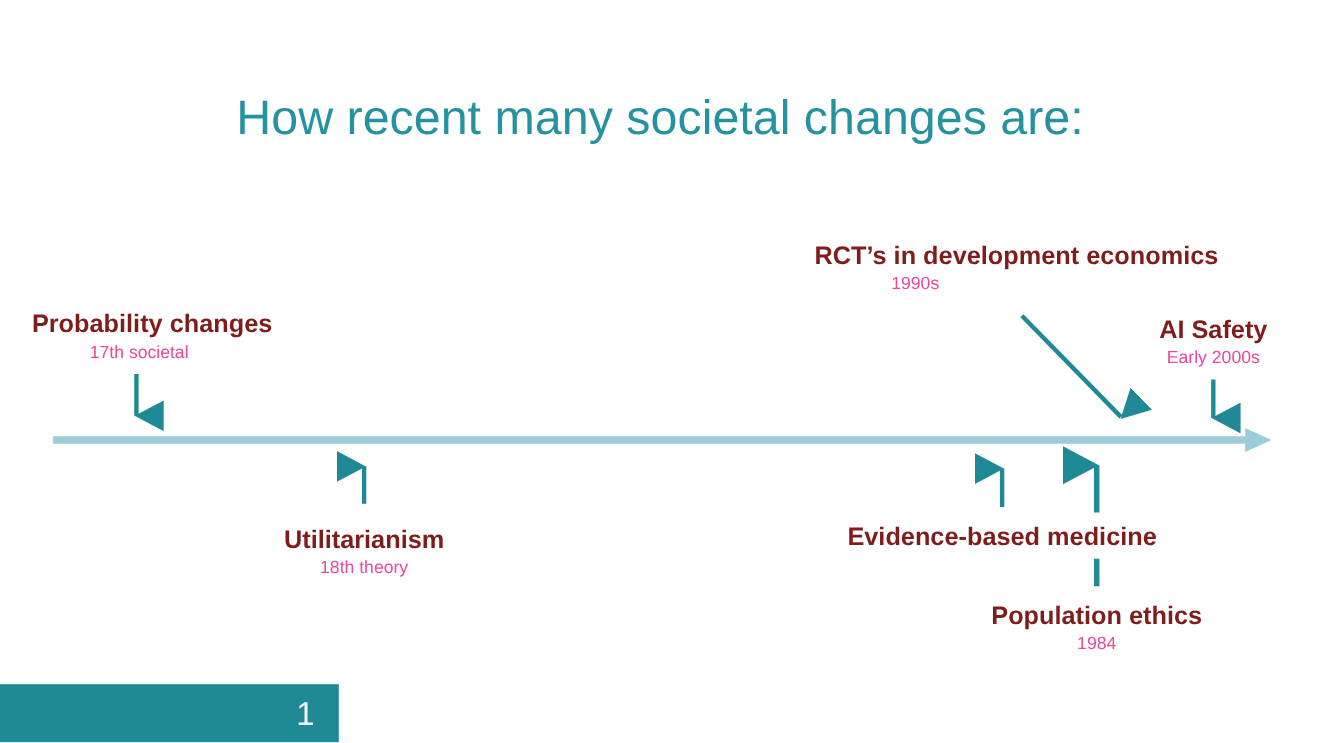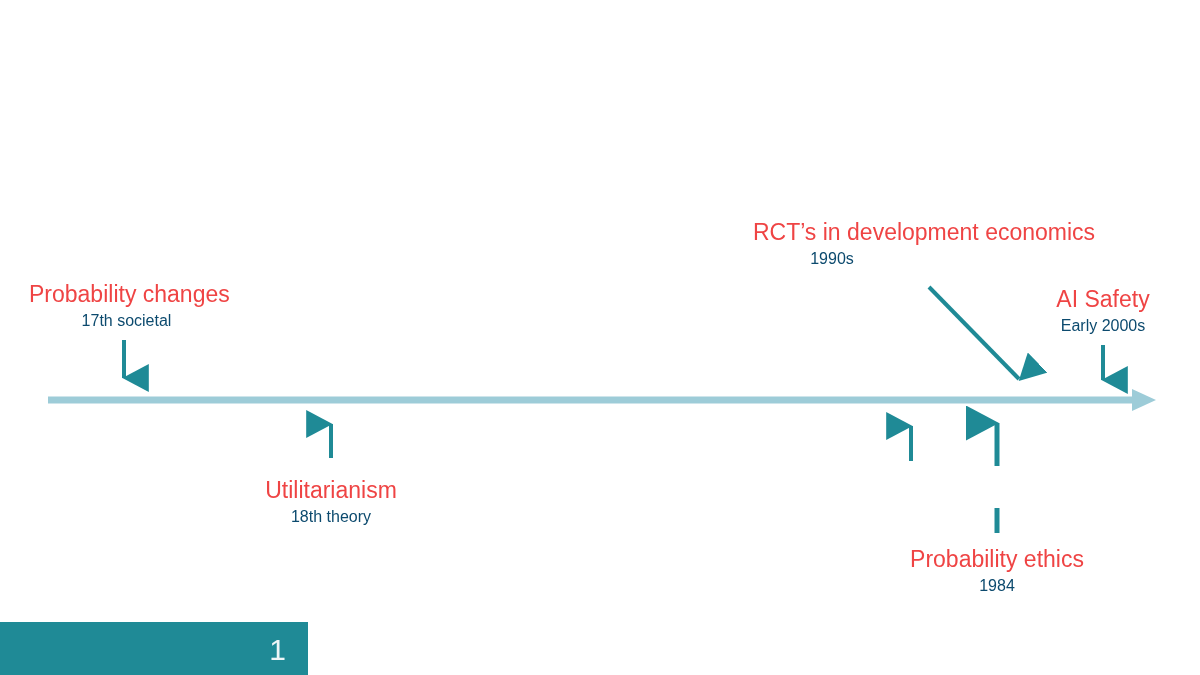--- a/index.html
+++ b/index.html
@@ -43,27 +43,27 @@
     height: 28px;
   }
 
   
   .event-label {
     position: absolute;
     white-space: nowrap;
   }
   .event-title {
     font-size: 23px;
-    color: #ef4444;
+    color: #7f1d1d;
     line-height: 29px;
-    font-weight: 400;
+    font-weight: 700;
   }
   .event-date {
     font-size: 16px;
-    color: #0c4a6e;
+    color: #ec4899;
     line-height: 22px;
     font-weight: 400;
     margin-top: 1px;
   }
   .align-center { text-align: center; }
   .align-left   { text-align: left; }
 
   
   .connectors {
     position: absolute;
@@ -90,20 +90,21 @@
     font-size: 30px;
     color: #eef6f7;
     line-height: 36px;
   }
 </style>
 </head>
 <body>
 
 <div id="slide">
 
+  <div class="slide-title">How recent many societal changes are:</div>
 
   <div class="timeline-axis">
     <svg width="1108" height="28" viewBox="0 0 1108 28">
       <line x1="0" y1="14" x2="1090" y2="14" stroke="#9dccd8" stroke-width="7"></line>
       <polygon points="1084,3 1108,14 1084,25" fill="#9dccd8"></polygon>
     </svg>
   </div>
 
   <svg class="connectors" viewBox="0 0 1200 675">
     <defs>
@@ -141,24 +142,25 @@
     <div class="event-title">Utilitarianism</div>
     <div class="event-date">18th theory</div>
   </div>
 
   <div class="event-label align-center" style="left:736px; top:218px; width:376px;">
     <div class="event-title">RCT’s in development economics</div>
     <div class="event-date" style="margin-right:184px;">1990s</div>
   </div>
 
   <div class="event-label align-center" style="left:761px; top:473px; width:300px;">
+    <div class="event-title">Evidence-based medicine</div>
   </div>
 
   <div class="event-label align-center" style="left:847px; top:545px; width:300px;">
-    <div class="event-title">Probability ethics</div>
+    <div class="event-title">Population ethics</div>
     <div class="event-date">1984</div>
   </div>
 
   <div class="event-label align-center" style="left:1003px; top:285px; width:200px;">
     <div class="event-title">AI Safety</div>
     <div class="event-date">Early 2000s</div>
   </div>
 
   <div class="footer-band">
     <div class="page-number">1</div>

